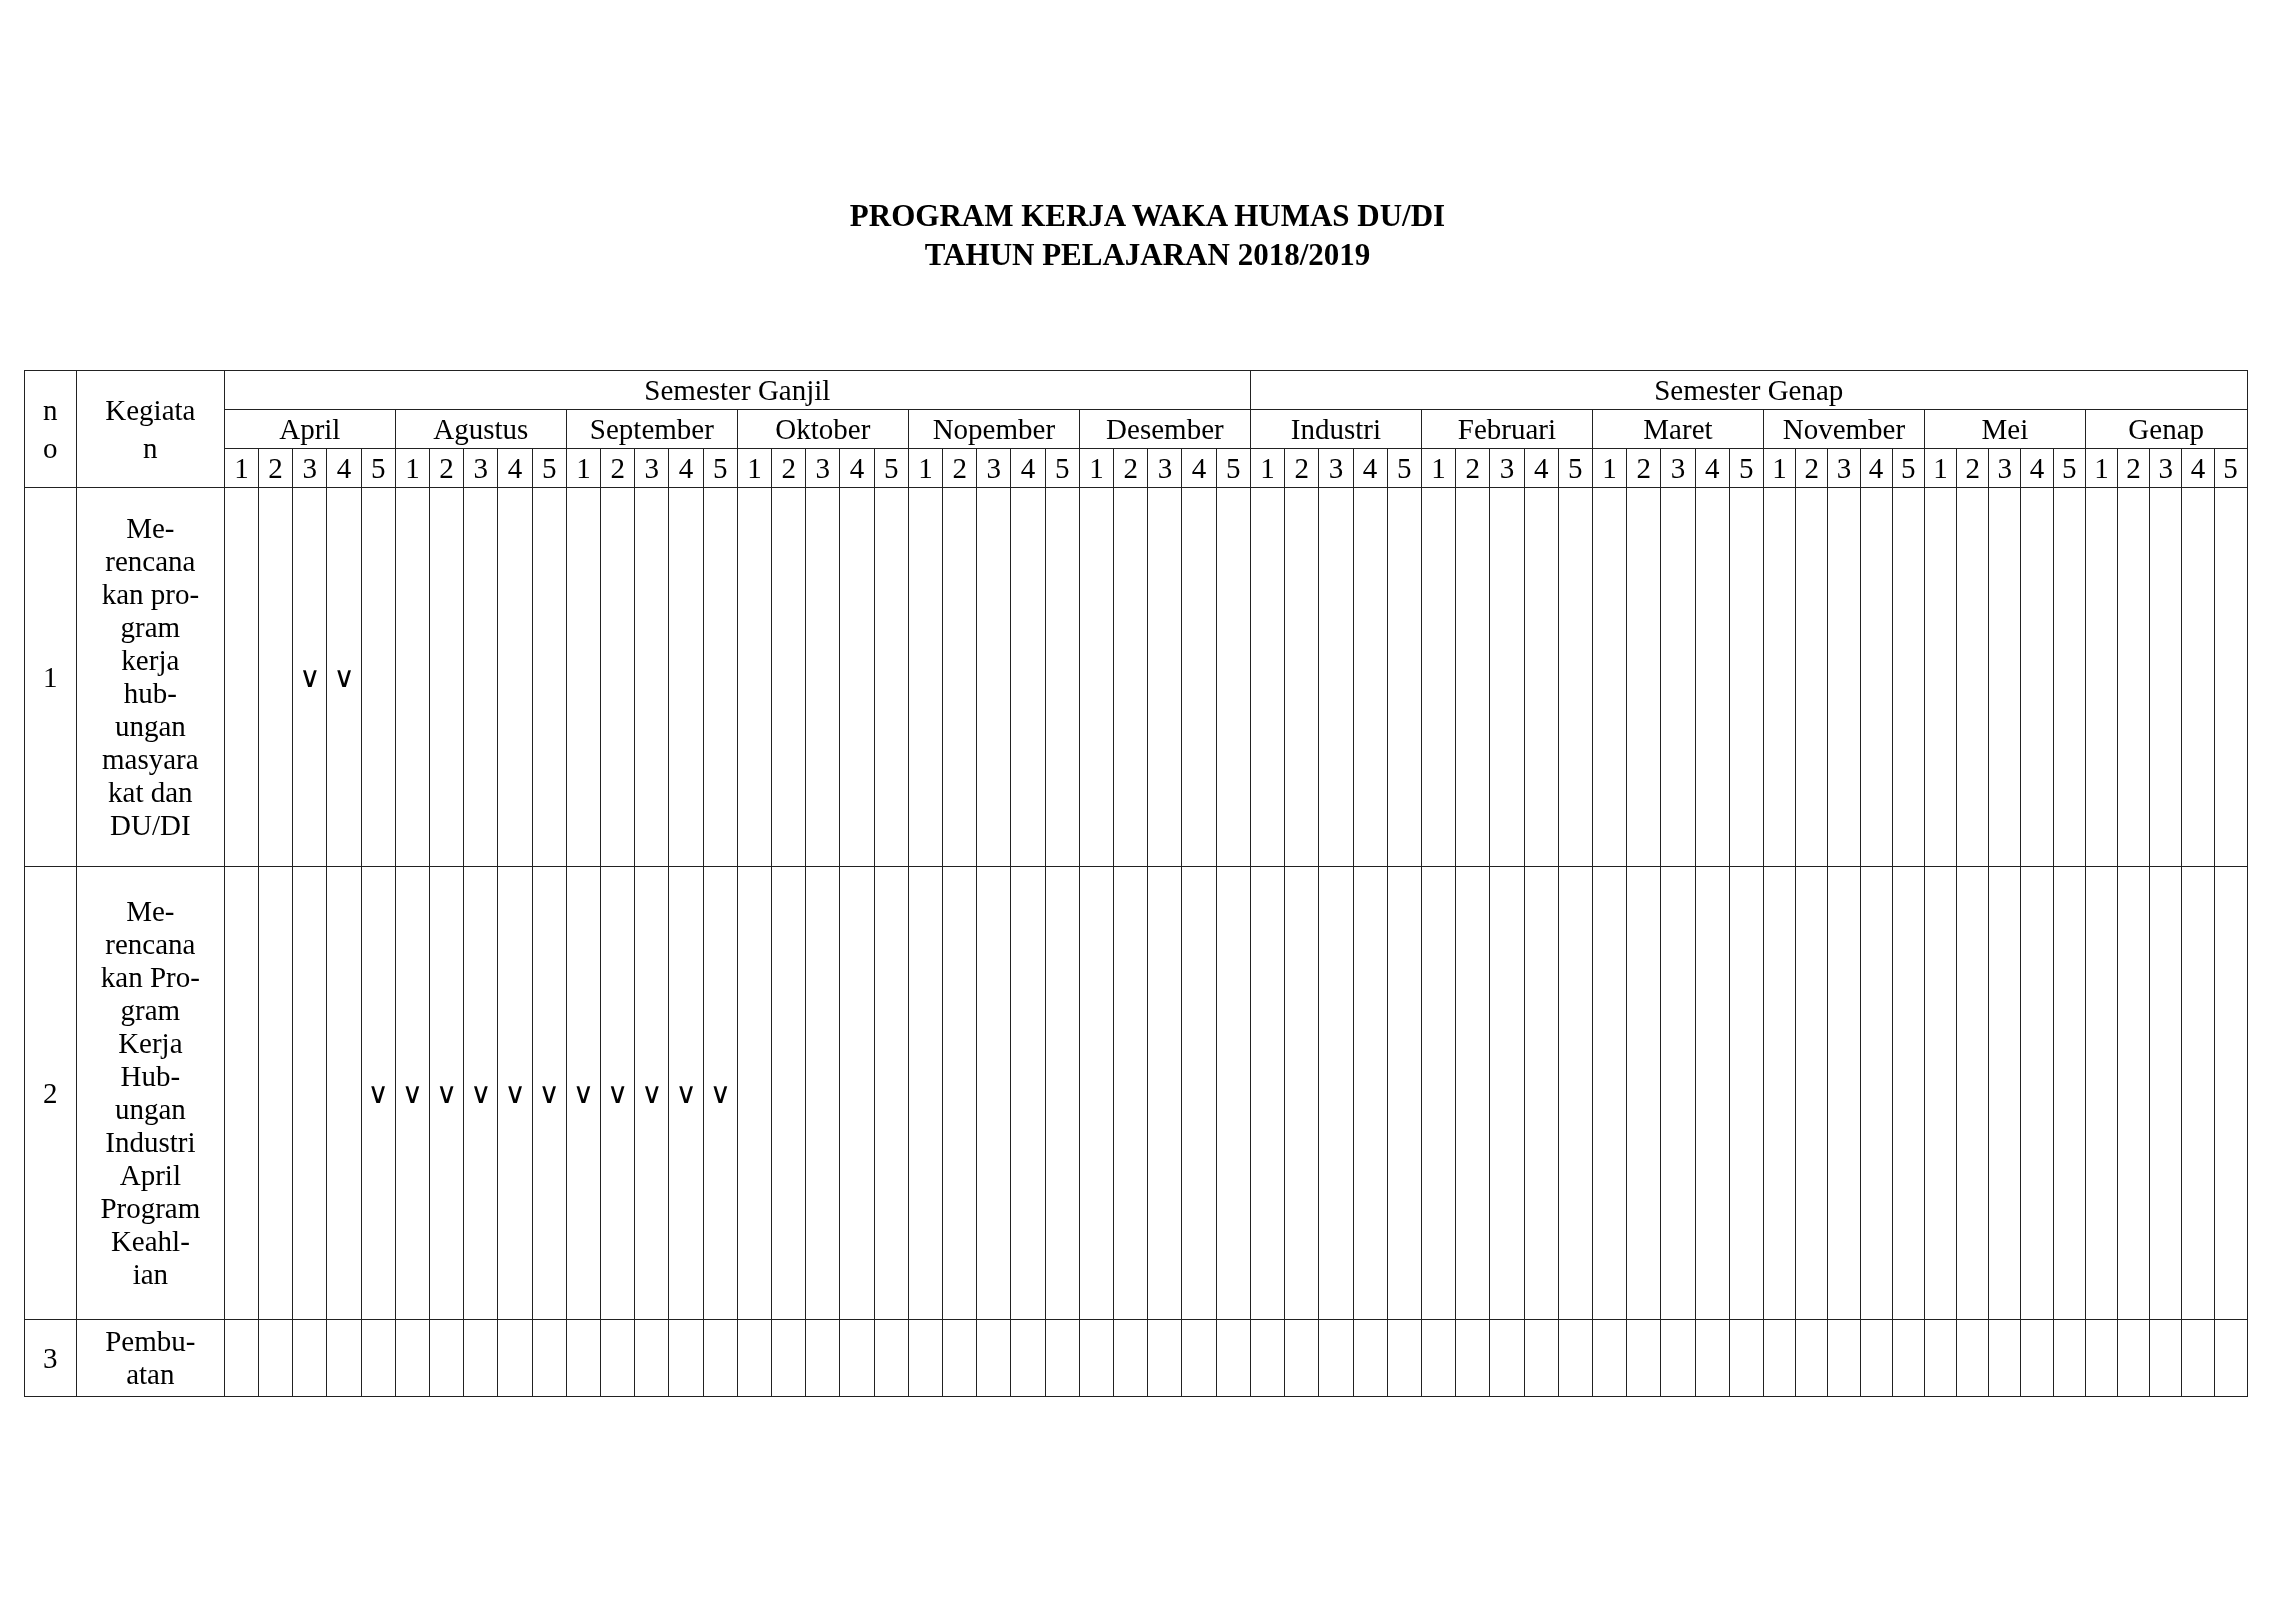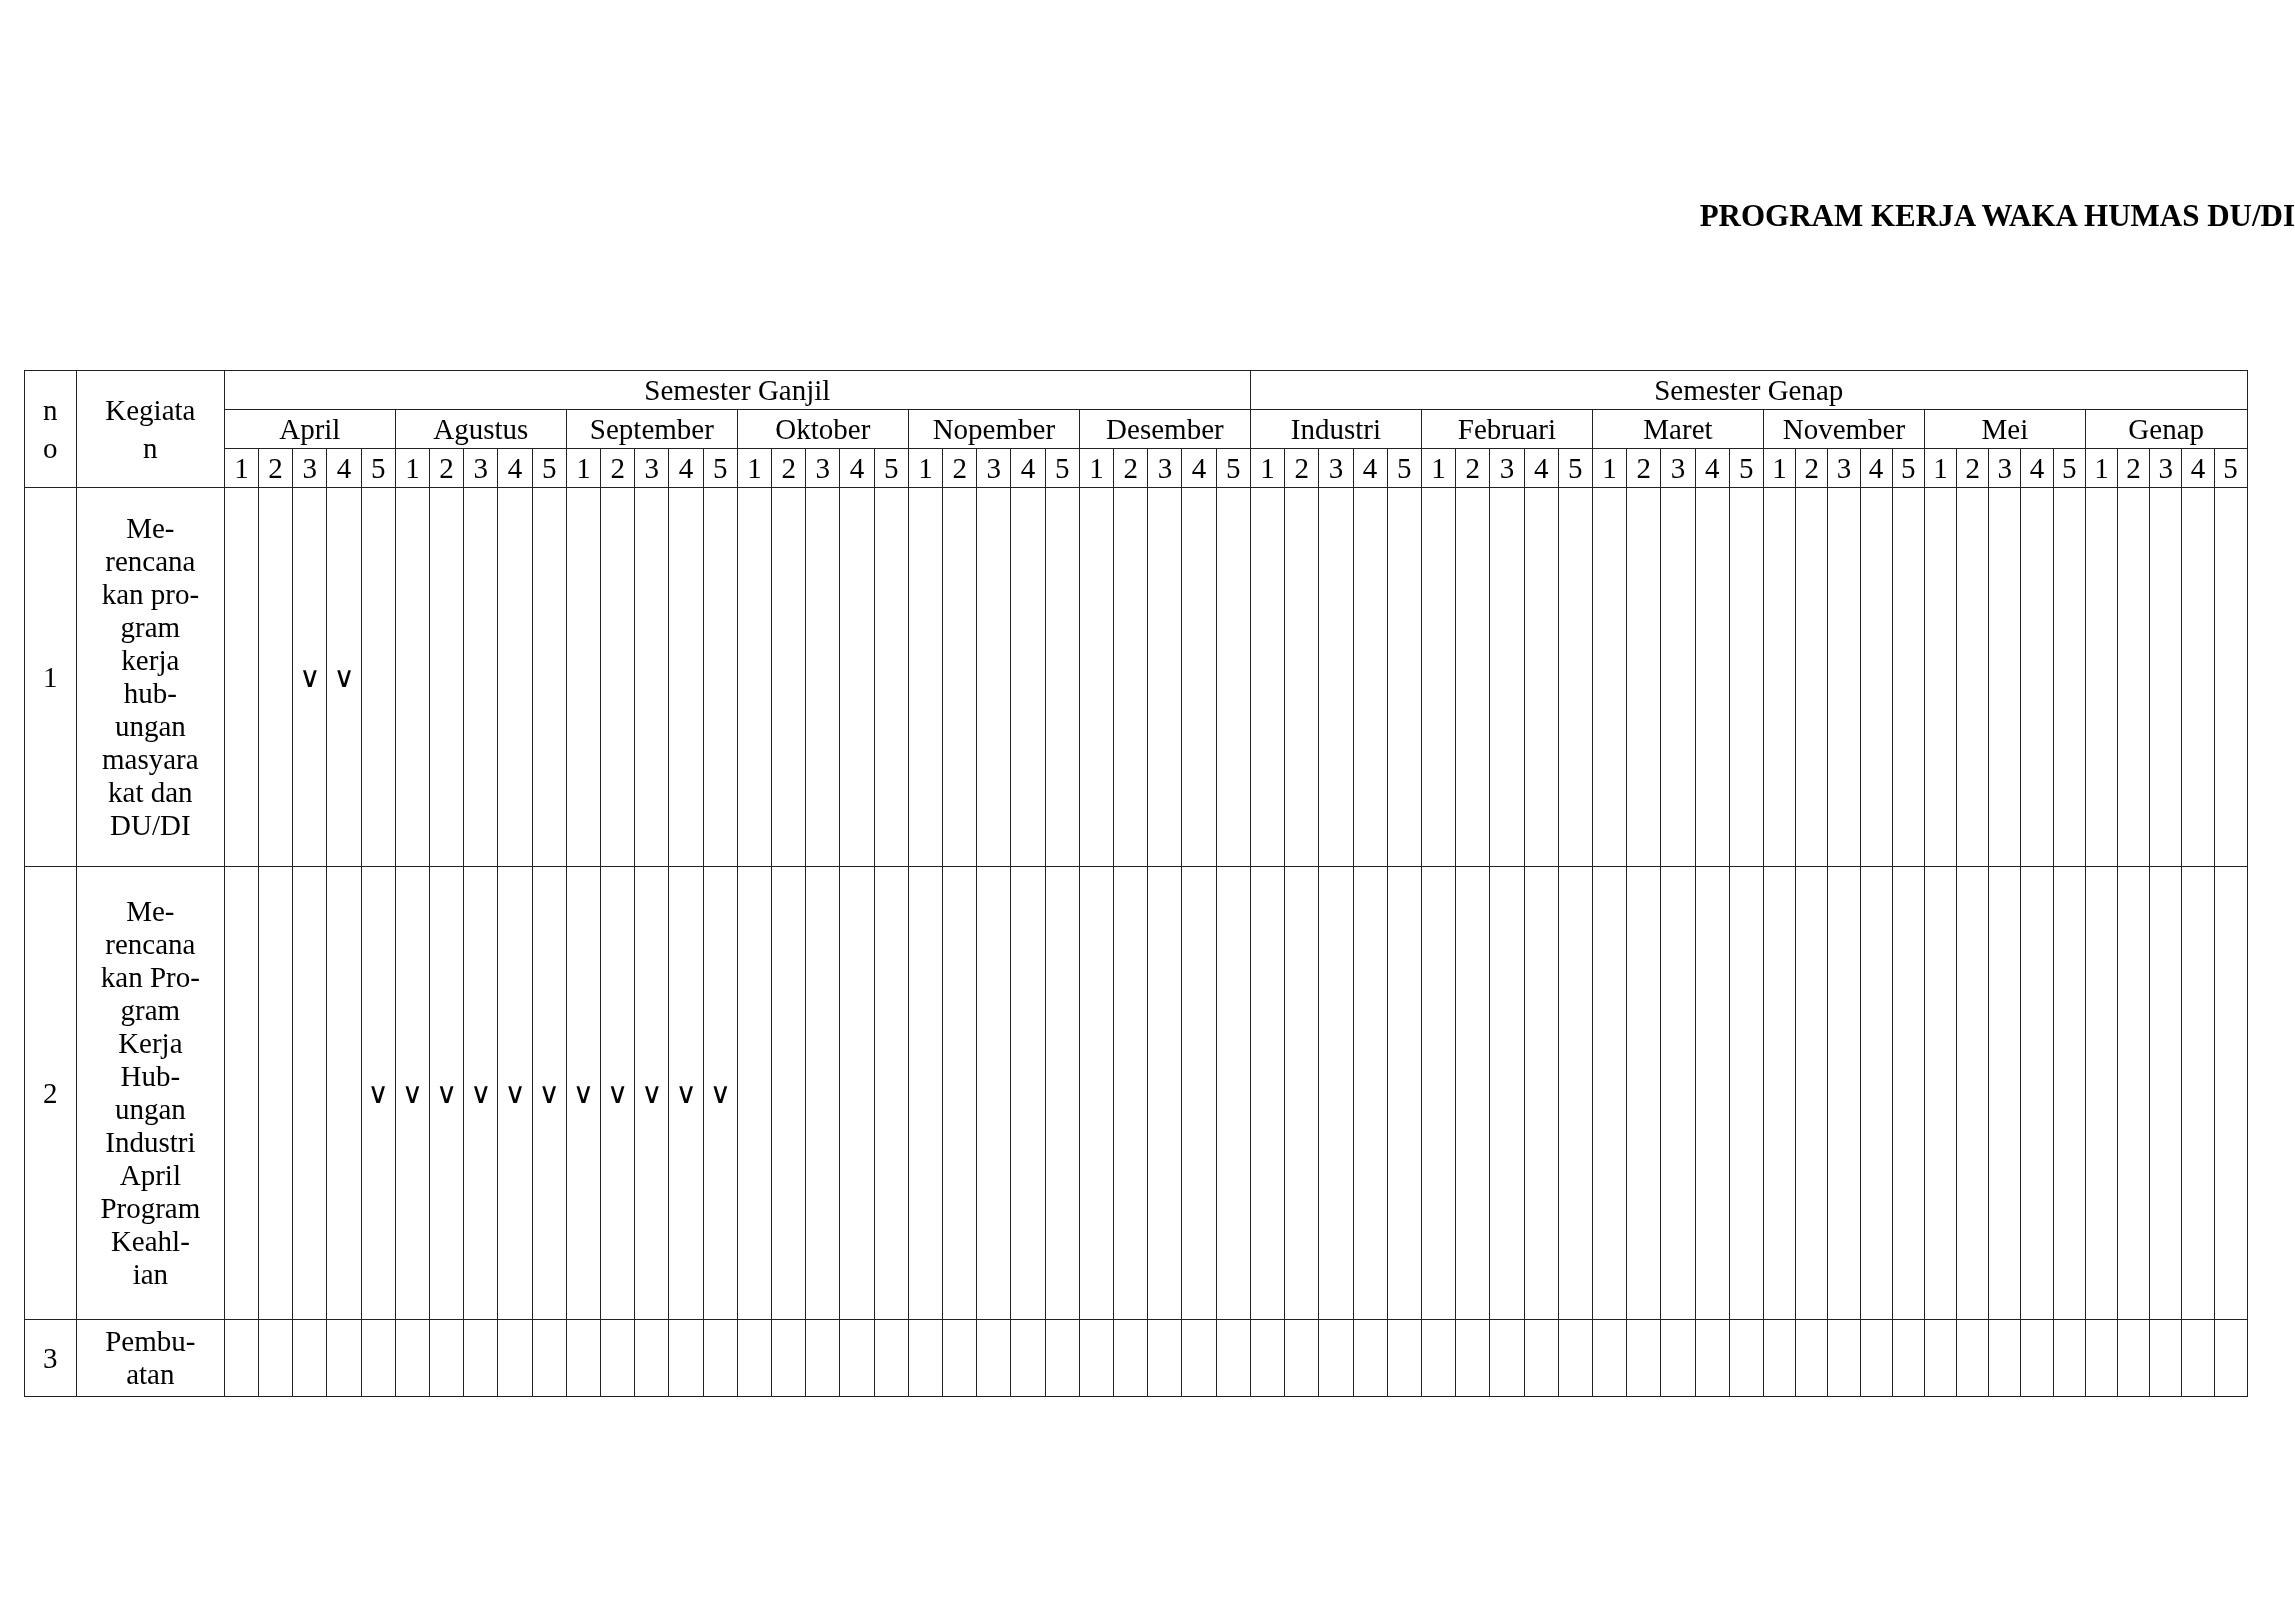--- a/index.html
+++ b/index.html
@@ -1,18 +1,18 @@
 <!DOCTYPE html>
 <html style="font-size:10.5px"><head>
 <meta charset="utf-8">
 <style>
   html, body { margin:0; padding:0; background:#ffffff; }
   body { width:2295px; height:1623px; position:relative; overflow:hidden;
          font-family:"Liberation Serif","DejaVu Serif",serif; color:#000; }
-  .title-block { position:absolute; left:0; top:196px; width:2295px; text-align:right; }
+  .title-block { position:absolute; left:0; top:196px; width:2295px; text-align:center; }
   .title-line { font-weight:bold; font-size:31px; line-height:39px; letter-spacing:0px; }
   table.grid { position:absolute; left:23.6px; top:370px; border-collapse:collapse;
                table-layout:fixed; width:2224px; }
   table.grid td, table.grid th { border:1.6px solid #222; padding:0; font-weight:normal;
                font-size:29px; line-height:38px; text-align:center; vertical-align:middle;
                overflow:hidden; white-space:nowrap; }
   tr.r-sem td { height:38px; }
   tr.r-mon td { height:37px; }
   tr.r-wk td { height:37px; }
   td.week { text-align:right; padding-right:2.6px; font-size:27.5px; }
@@ -24,20 +24,21 @@
   tr.row-1 td { height:378px; }
   tr.row-2 td { height:452px; }
   tr.row-3 td { height:76px; }
   td.hdr-no, td.hdr-act { vertical-align:bottom; line-height:38px; white-space:normal; }
 </style>
 </head>
 <body>
 
 <div class="title-block">
   <div class="title-line">PROGRAM KERJA WAKA HUMAS DU/DI</div>
+  <div class="title-line">TAHUN PELAJARAN 2018/2019</div>
 </div>
 
 <table class="grid" id="grid">
   <colgroup id="cols">
       <col style="width: 52px;">
       <col style="width: 147px;">
       <col style="width: 34px;">
       <col style="width: 34px;">
       <col style="width: 34px;">
       <col style="width: 34px;">

